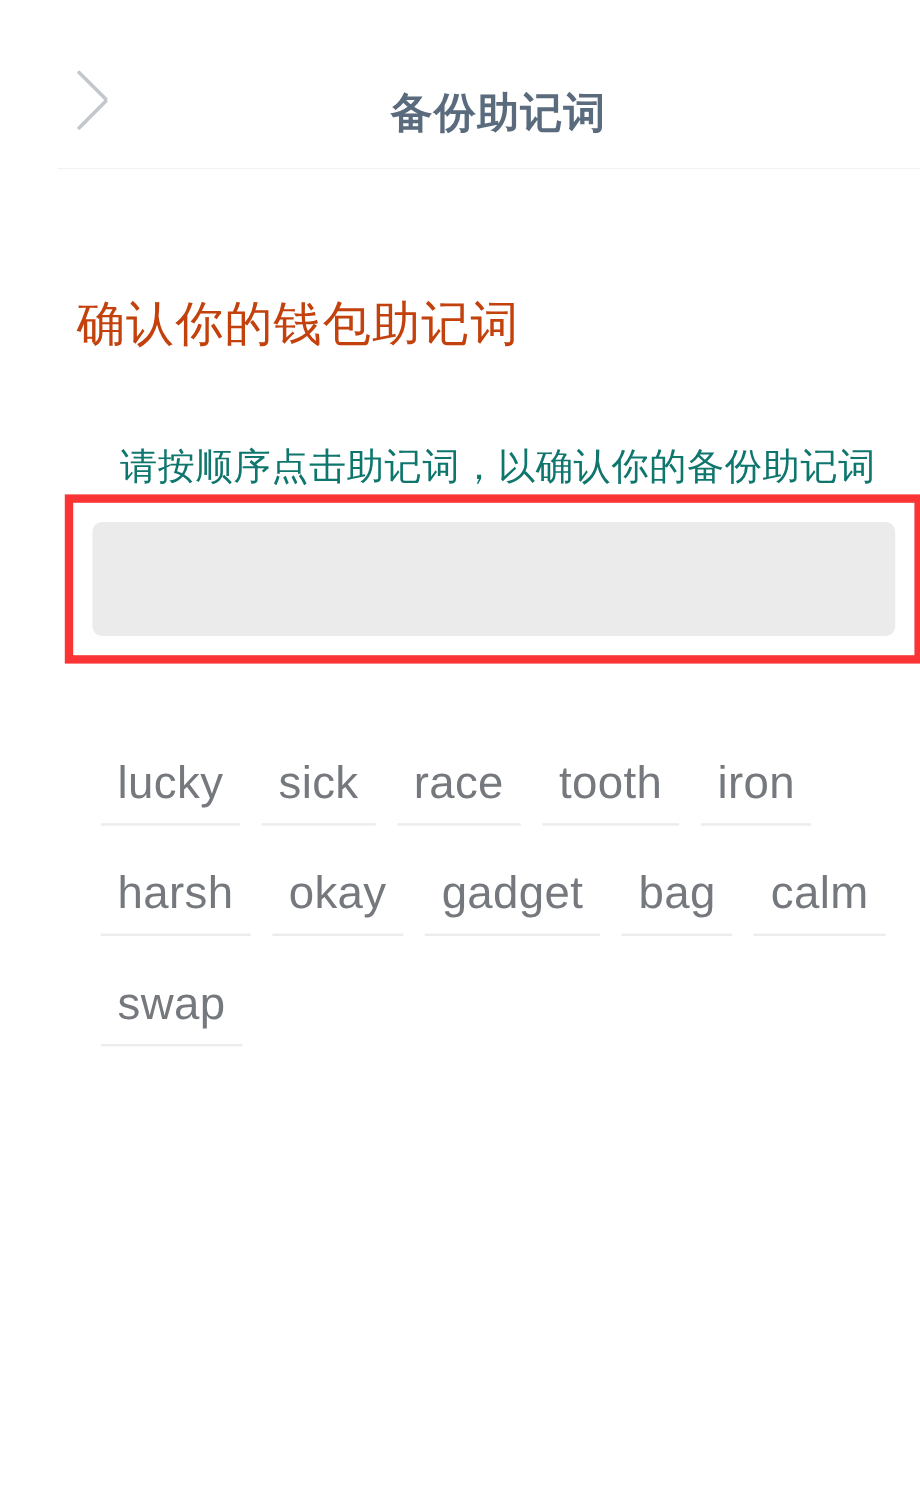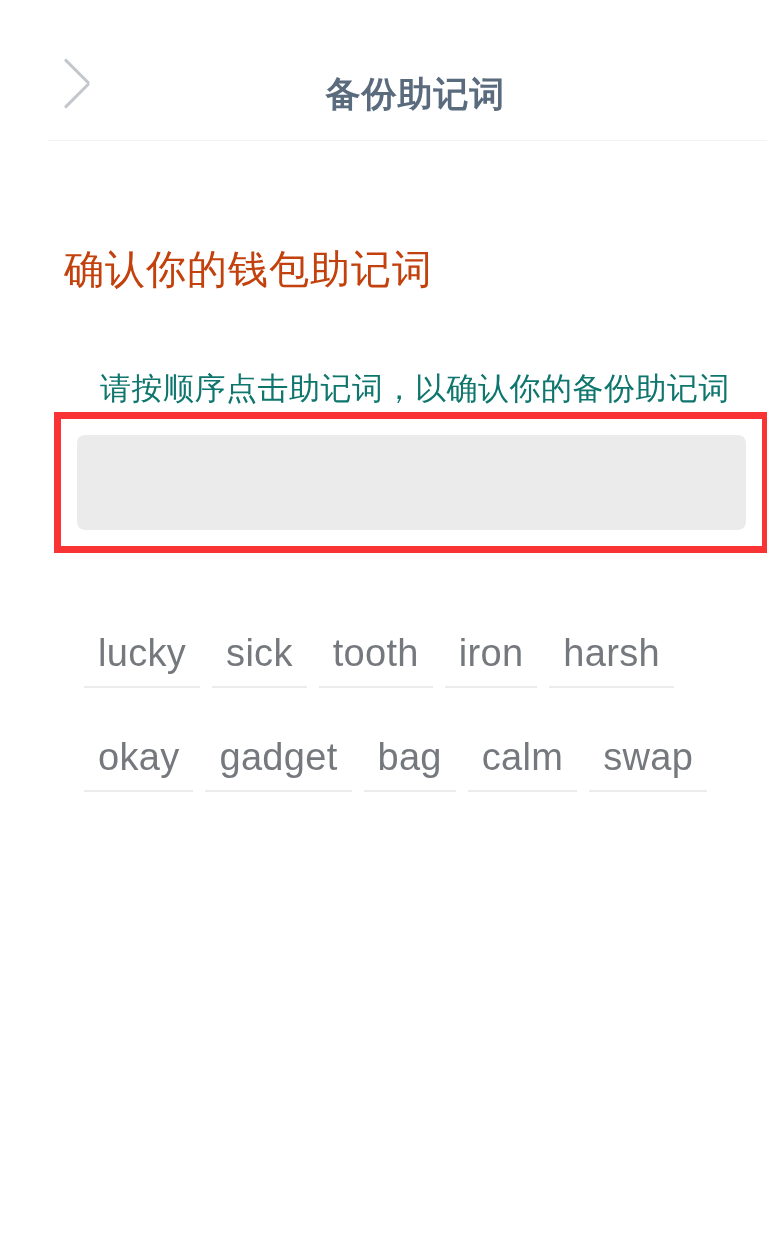--- a/index.html
+++ b/index.html
@@ -120,21 +120,20 @@
   
   .word-bank {
     position: absolute;
     left: 36px;
     top: 578px;
     width: 700px;
     display: flex;
     flex-wrap: wrap;
     column-gap: 18px;
     row-gap: 0px;
-    gap: 12px;
   }
 
   .word-chip {
     padding: 8px 14px 12px 14px;
     margin-bottom: 30px;
     border-bottom: 2px solid #ececec;
     font-size: 38px;
     color: #75797e;
     background: transparent;
     cursor: pointer;
@@ -183,20 +182,21 @@
 
   <div class="page-subtitle">请按顺序点击助记词，以确认你的备份助记词正确。</div>
 
   <div class="answer-wrap">
     <div class="answer-box" id="answer-box"></div>
   </div>
 
   <div class="word-bank" id="word-bank">
       <div class="word-chip">lucky</div>
       <div class="word-chip">sick</div>
+      <div class="word-chip">race</div>
       <div class="word-chip">tooth</div>
       <div class="word-chip">iron</div>
       <div class="word-chip">harsh</div>
       <div class="word-chip">okay</div>
       <div class="word-chip">gadget</div>
       <div class="word-chip">bag</div>
       <div class="word-chip">calm</div>
       <div class="word-chip">swap</div>
     </div>
 

